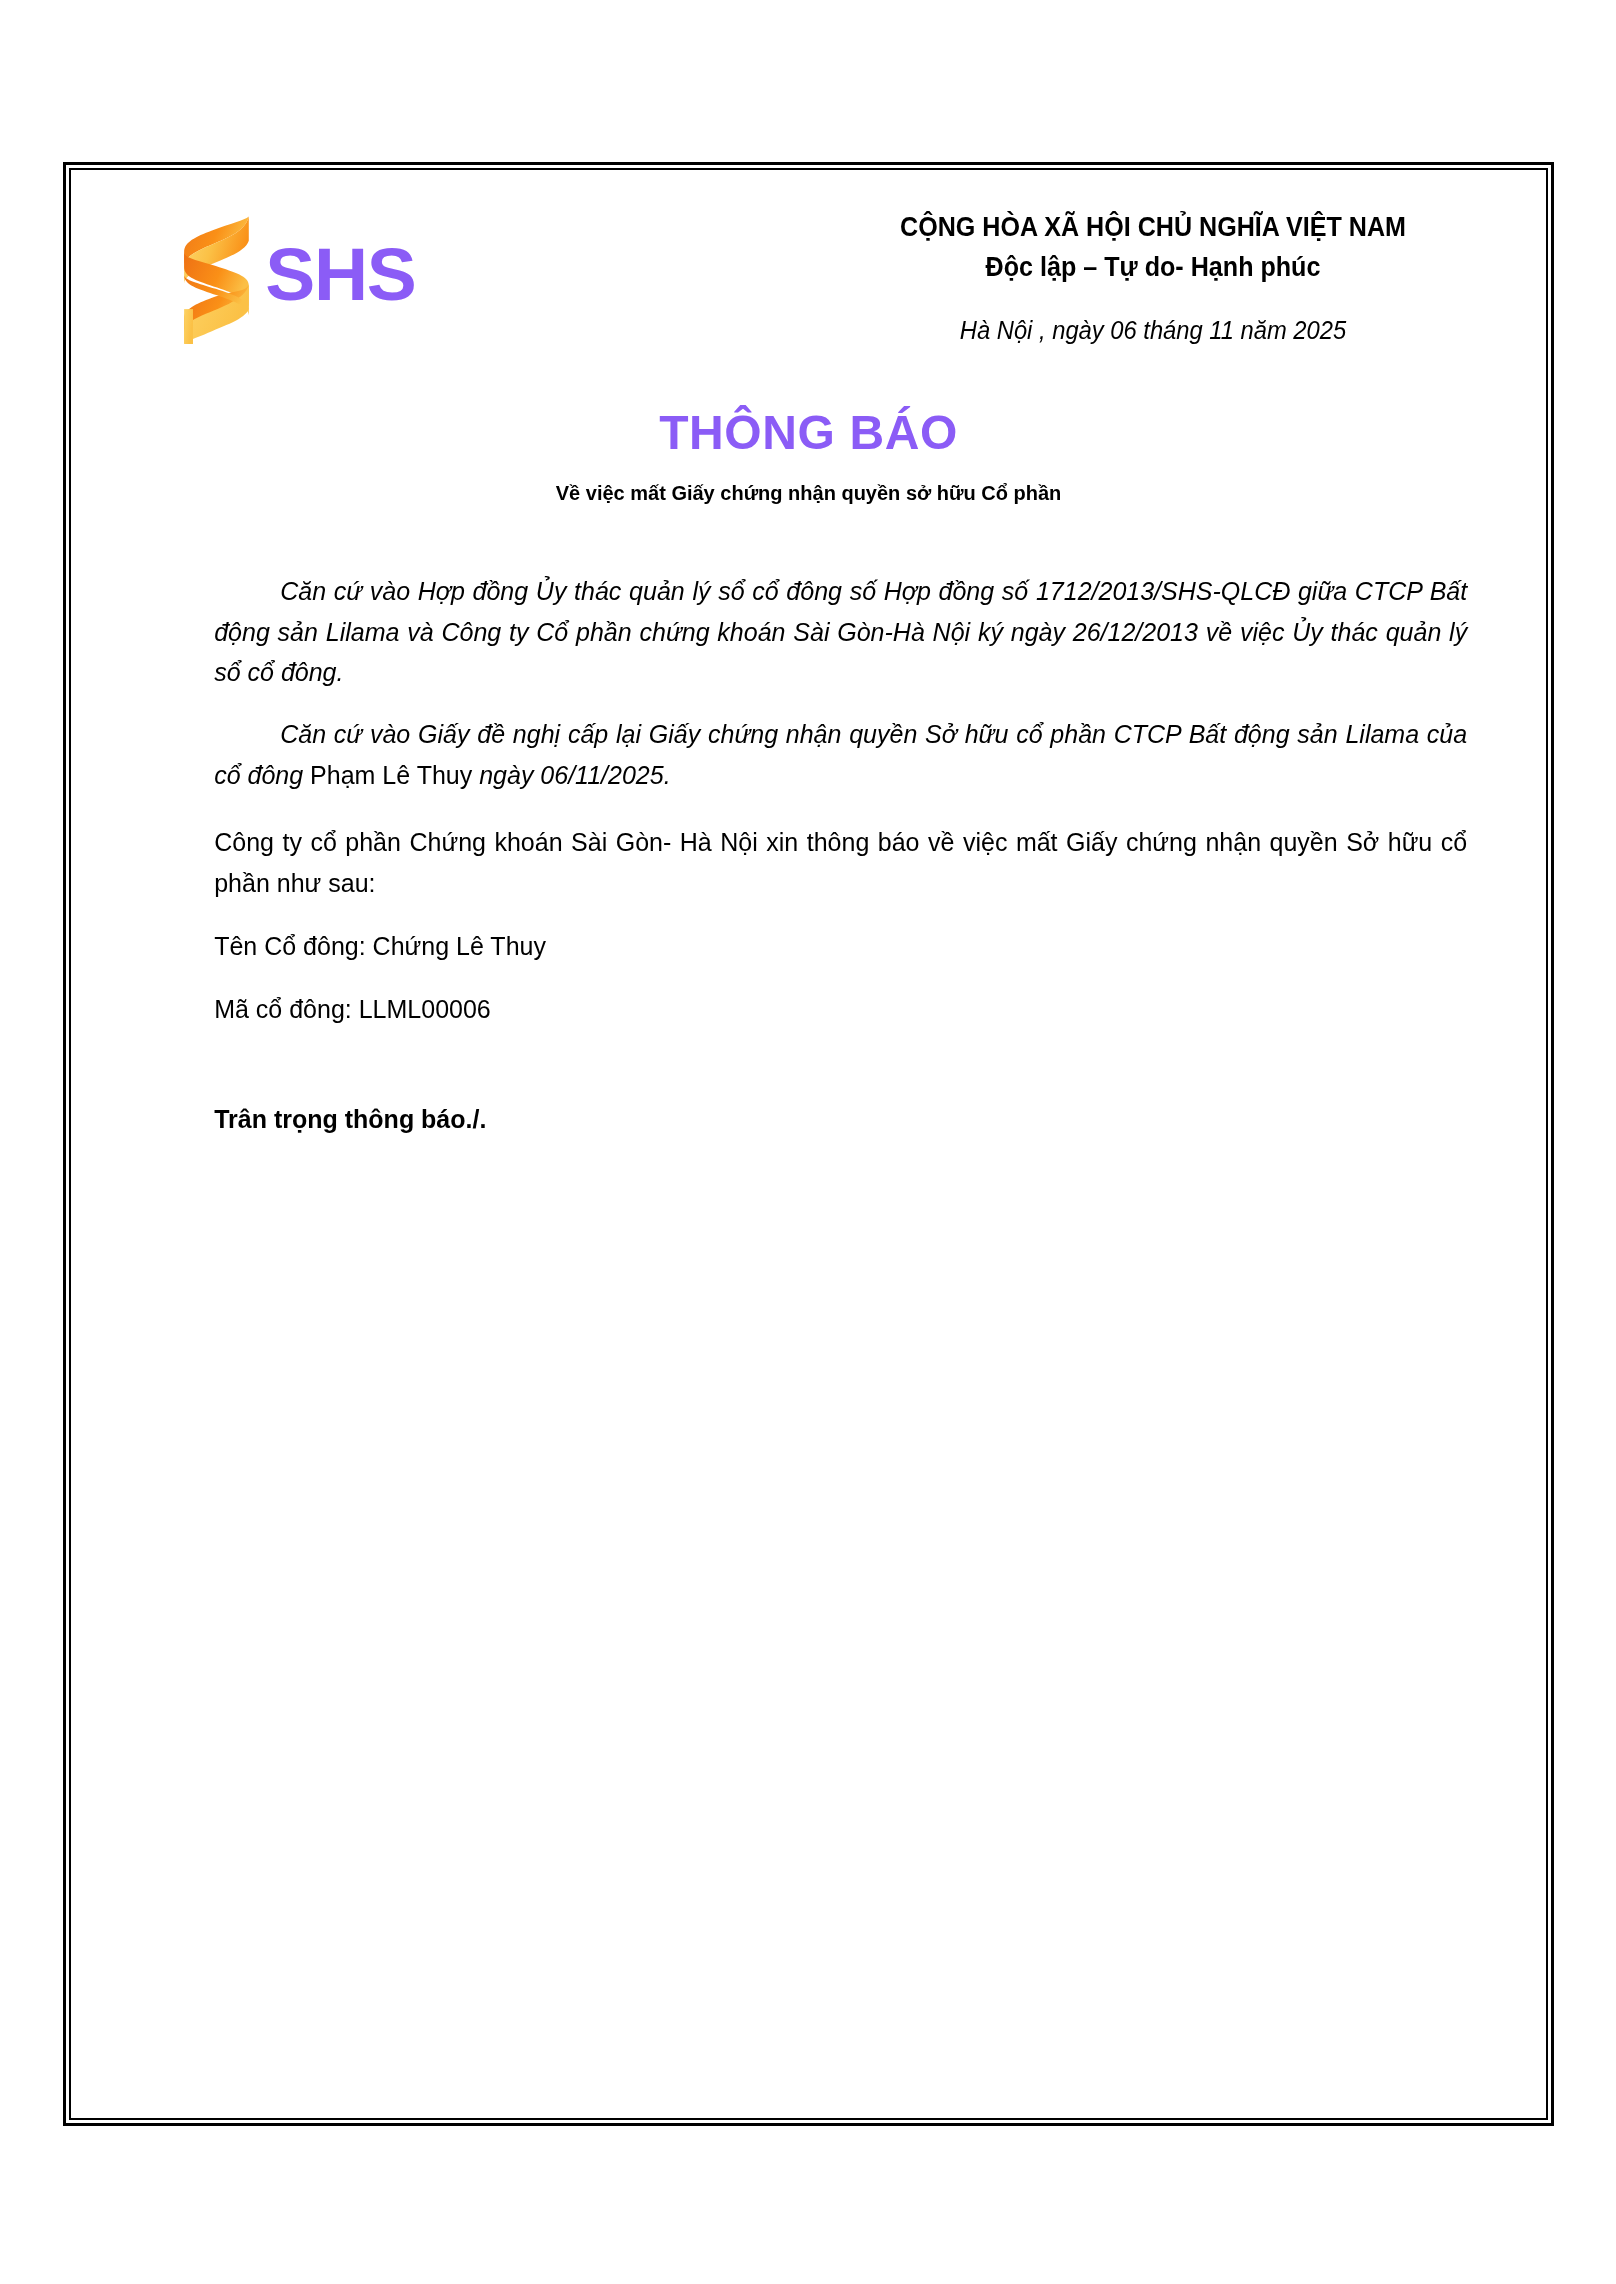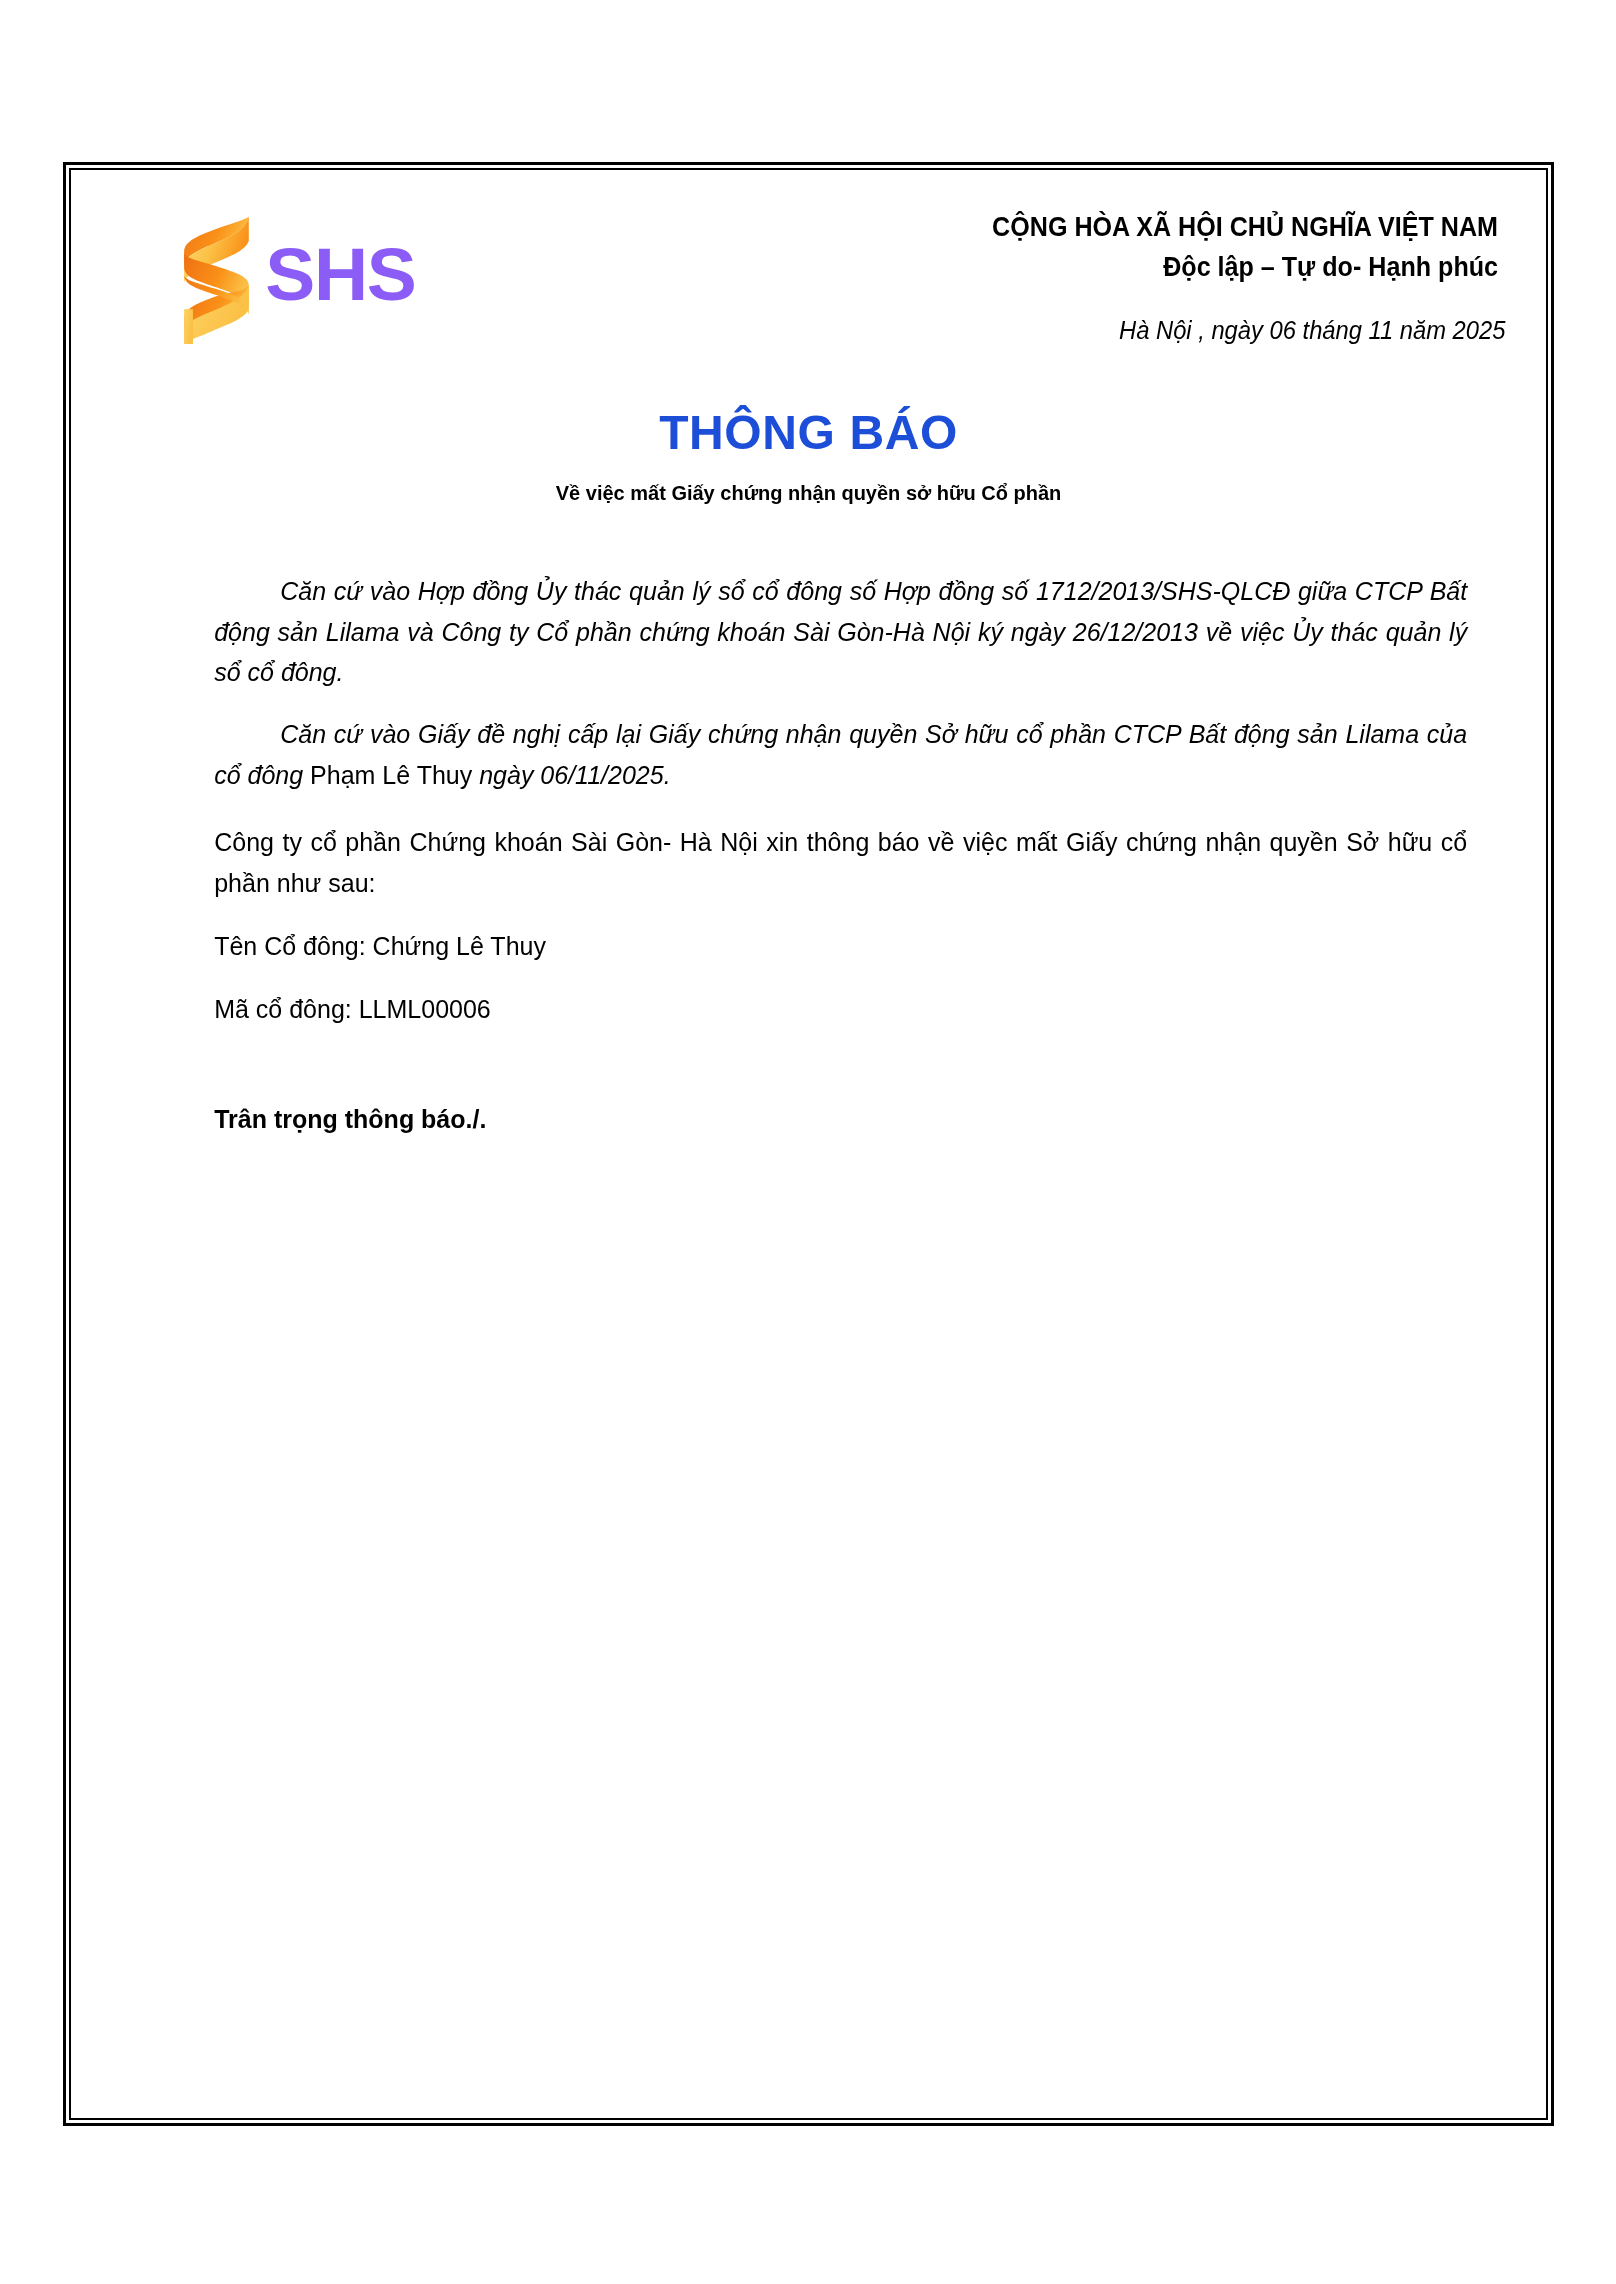--- a/index.html
+++ b/index.html
@@ -78,21 +78,21 @@
     color: #8b5cf6;
     line-height: 1;
   }
 
   
   .nat-head {
     position: absolute;
     left: 711px;
     top: 42px;
     width: 742px;
-    text-align: right;
+    text-align: center;
   }
   .nat-line1 {
     font-weight: bold;
     font-size: 27px;
     letter-spacing: 0px;
     white-space: nowrap;
     transform: scaleX(0.93);
     transform-origin: center center;
   }
   .nat-line2 {
@@ -112,21 +112,21 @@
     transform-origin: center center;
   }
 
   
   .doc-title {
     position: absolute;
     left: 0;
     top: 235px;
     width: 100%;
     text-align: center;
-    color: #1d4ed8;
+    color: #8b5cf6;
     font-weight: bold;
     font-size: 48px;
     letter-spacing: 0.6px;
   }
   .doc-subtitle {
     position: absolute;
     left: 0;
     top: 312px;
     width: 100%;
     text-align: center;

